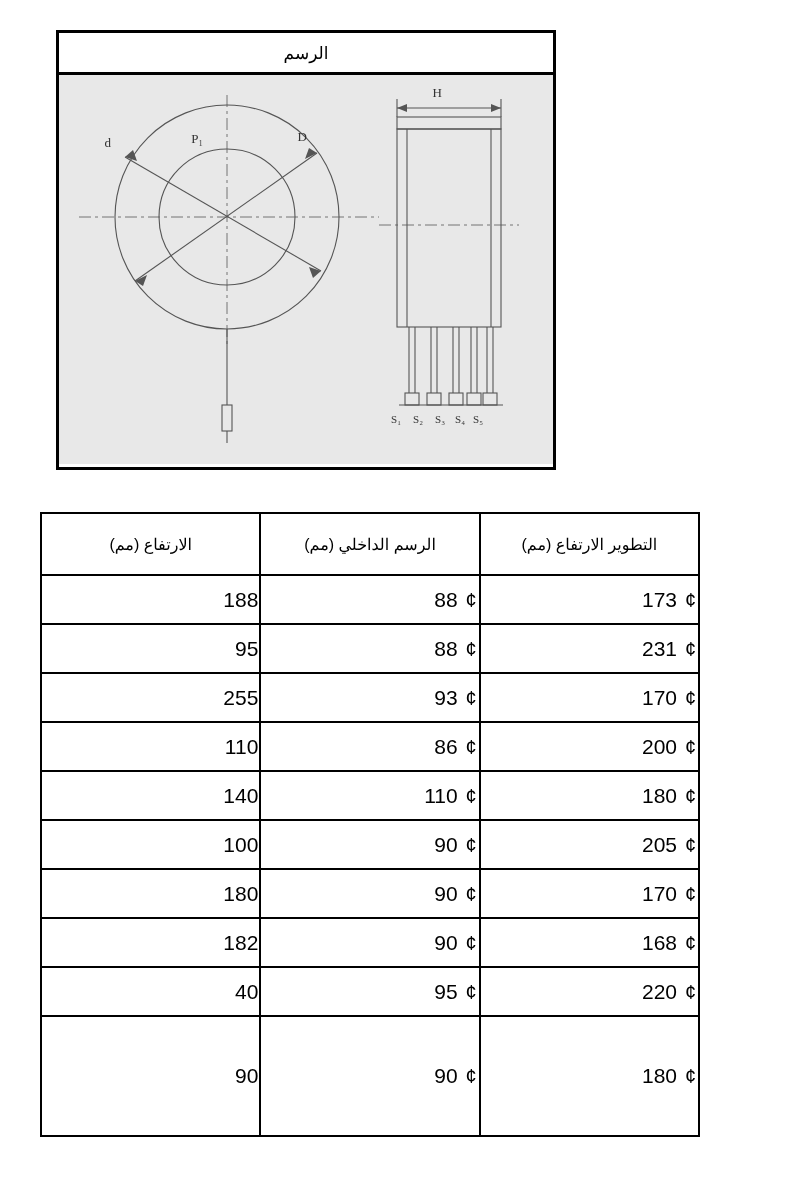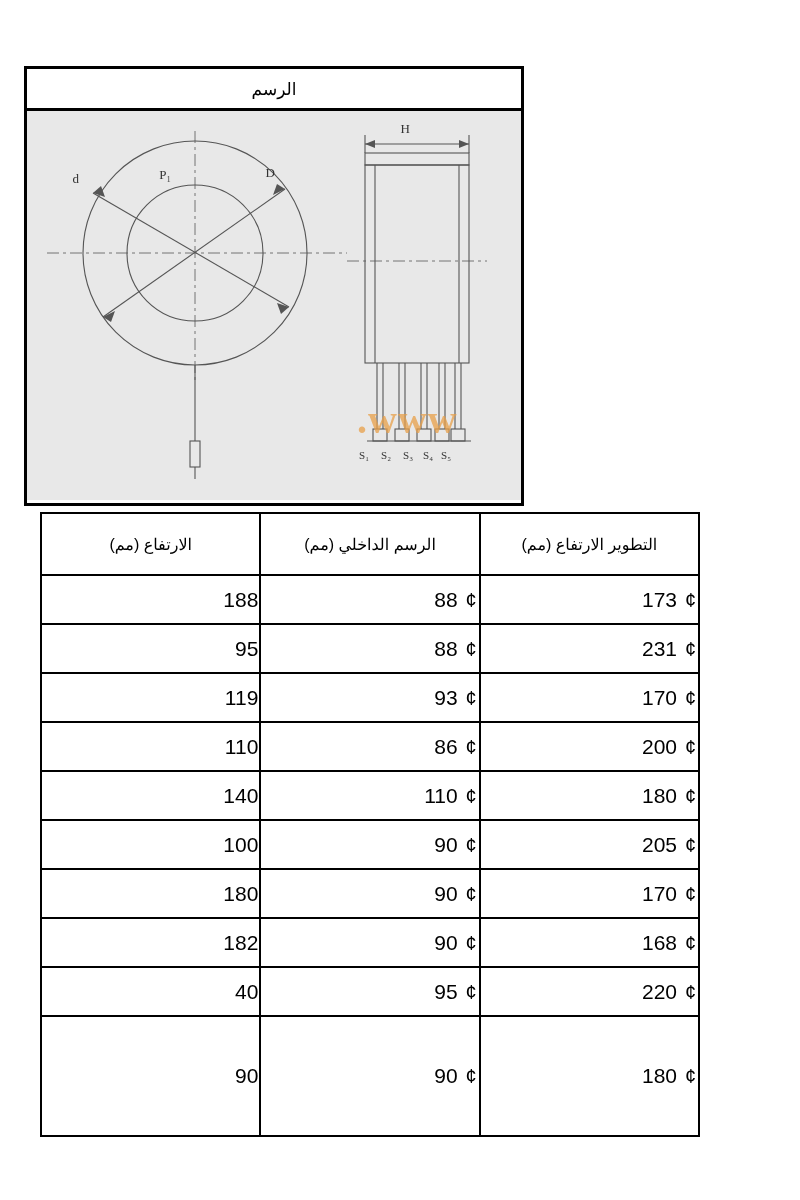--- a/index.html
+++ b/index.html
@@ -14,27 +14,26 @@
   .page {
     position: relative;
     width: 800px;
     height: 1200px;
     background: #ffffff;
   }
 
   
   .drawing-panel {
     position: absolute;
-    left: 24px;
+    left: 56px;
     top: 30px;
     width: 500px;
     height: 440px;
     border: 3px solid #000;
     background: #ffffff;
-    margin-top: 36px;
   }
   .drawing-title {
     height: 42px;
     line-height: 42px;
     text-align: center;
     font-size: 17px;
     color: #000;
     border-bottom: 3px solid #000;
     background: #ffffff;
     font-family: "Liberation Sans", sans-serif;
@@ -169,21 +168,20 @@
           <g font-size="11" font-family="Liberation Serif, serif" fill="#333" stroke="none">
             <text x="342" y="348">S₁</text>
             <text x="364" y="348">S₂</text>
             <text x="386" y="348">S₃</text>
             <text x="406" y="348">S₄</text>
             <text x="424" y="348">S₅</text>
           </g>
         </g>
       </svg>
 
-      <div class="watermark">www.</div>
     </div>
   </div>
 
   <table class="spec-table">
     <thead>
       <tr>
         <th>التطوير الارتفاع (مم)</th>
         <th>الرسم الداخلي (مم)</th>
         <th>الارتفاع (مم)</th>
       </tr>
@@ -195,21 +193,21 @@
           <td>188</td>
         </tr>
         <tr>
           <td class="cell-dia"><span class="sym">¢</span> 231</td>
           <td class="cell-dia"><span class="sym">¢</span> 88</td>
           <td>95</td>
         </tr>
         <tr>
           <td class="cell-dia"><span class="sym">¢</span> 170</td>
           <td class="cell-dia"><span class="sym">¢</span> 93</td>
-          <td>119</td>
+          <td>255</td>
         </tr>
         <tr>
           <td class="cell-dia"><span class="sym">¢</span> 200</td>
           <td class="cell-dia"><span class="sym">¢</span> 86</td>
           <td>110</td>
         </tr>
         <tr>
           <td class="cell-dia"><span class="sym">¢</span> 180</td>
           <td class="cell-dia"><span class="sym">¢</span> 110</td>
           <td>140</td>

